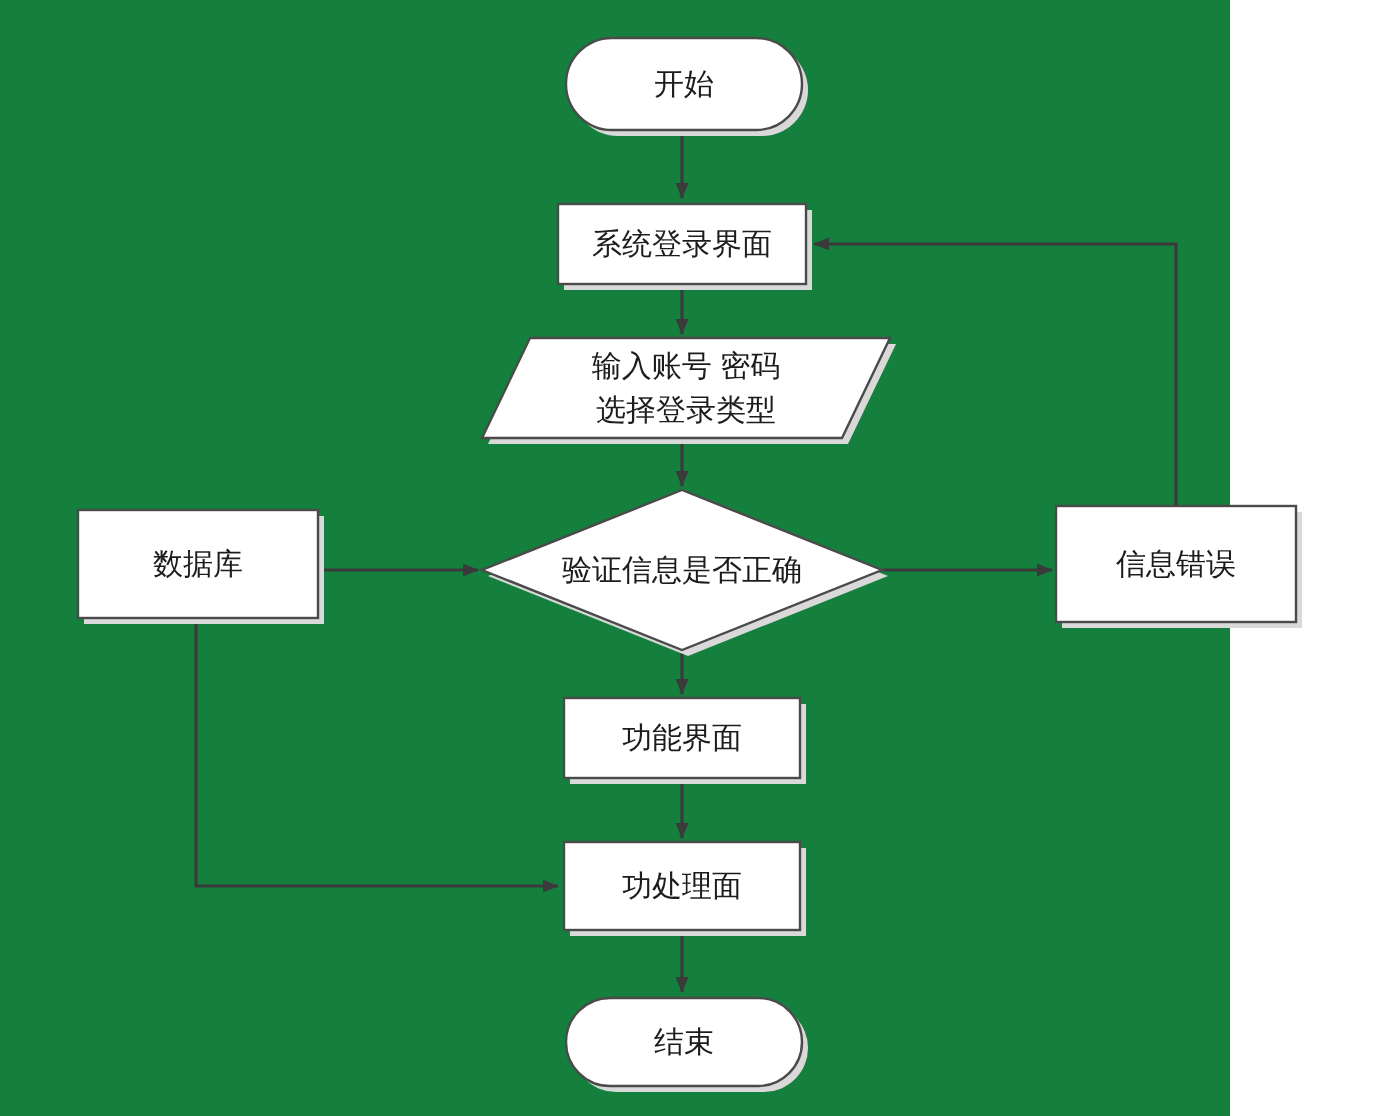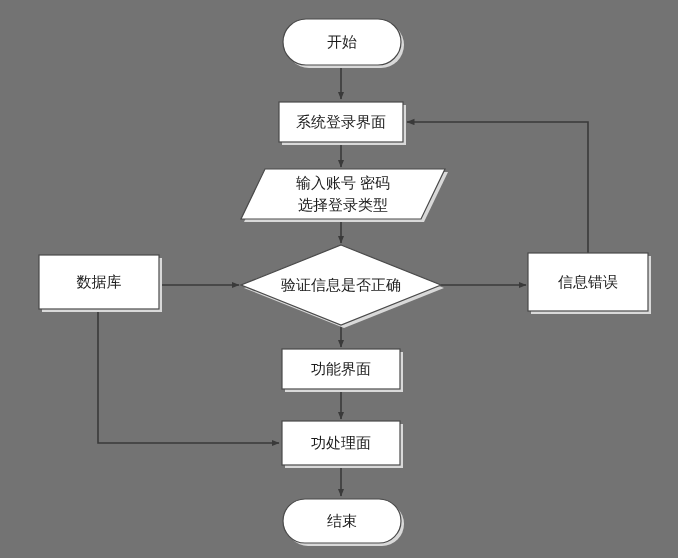--- a/index.html
+++ b/index.html
@@ -8,23 +8,23 @@
     background: #ffffff;
   }
   body {
     width: 695px;
     height: 558px;
     font-family: "Liberation Sans", sans-serif;
     overflow: hidden;
   }
   #flowchart-root {
     position: relative;
-    width: 678px;
+    width: 615px;
     height: 558px;
-    background: #737373;
+    background: #15803d;
   }
   svg.flow {
     display: block;
     width: 695px;
     height: 558px;
   }
   .shape-stroke {
     stroke: #4a4a4a;
     stroke-width: 1.2;
     fill: #ffffff;

